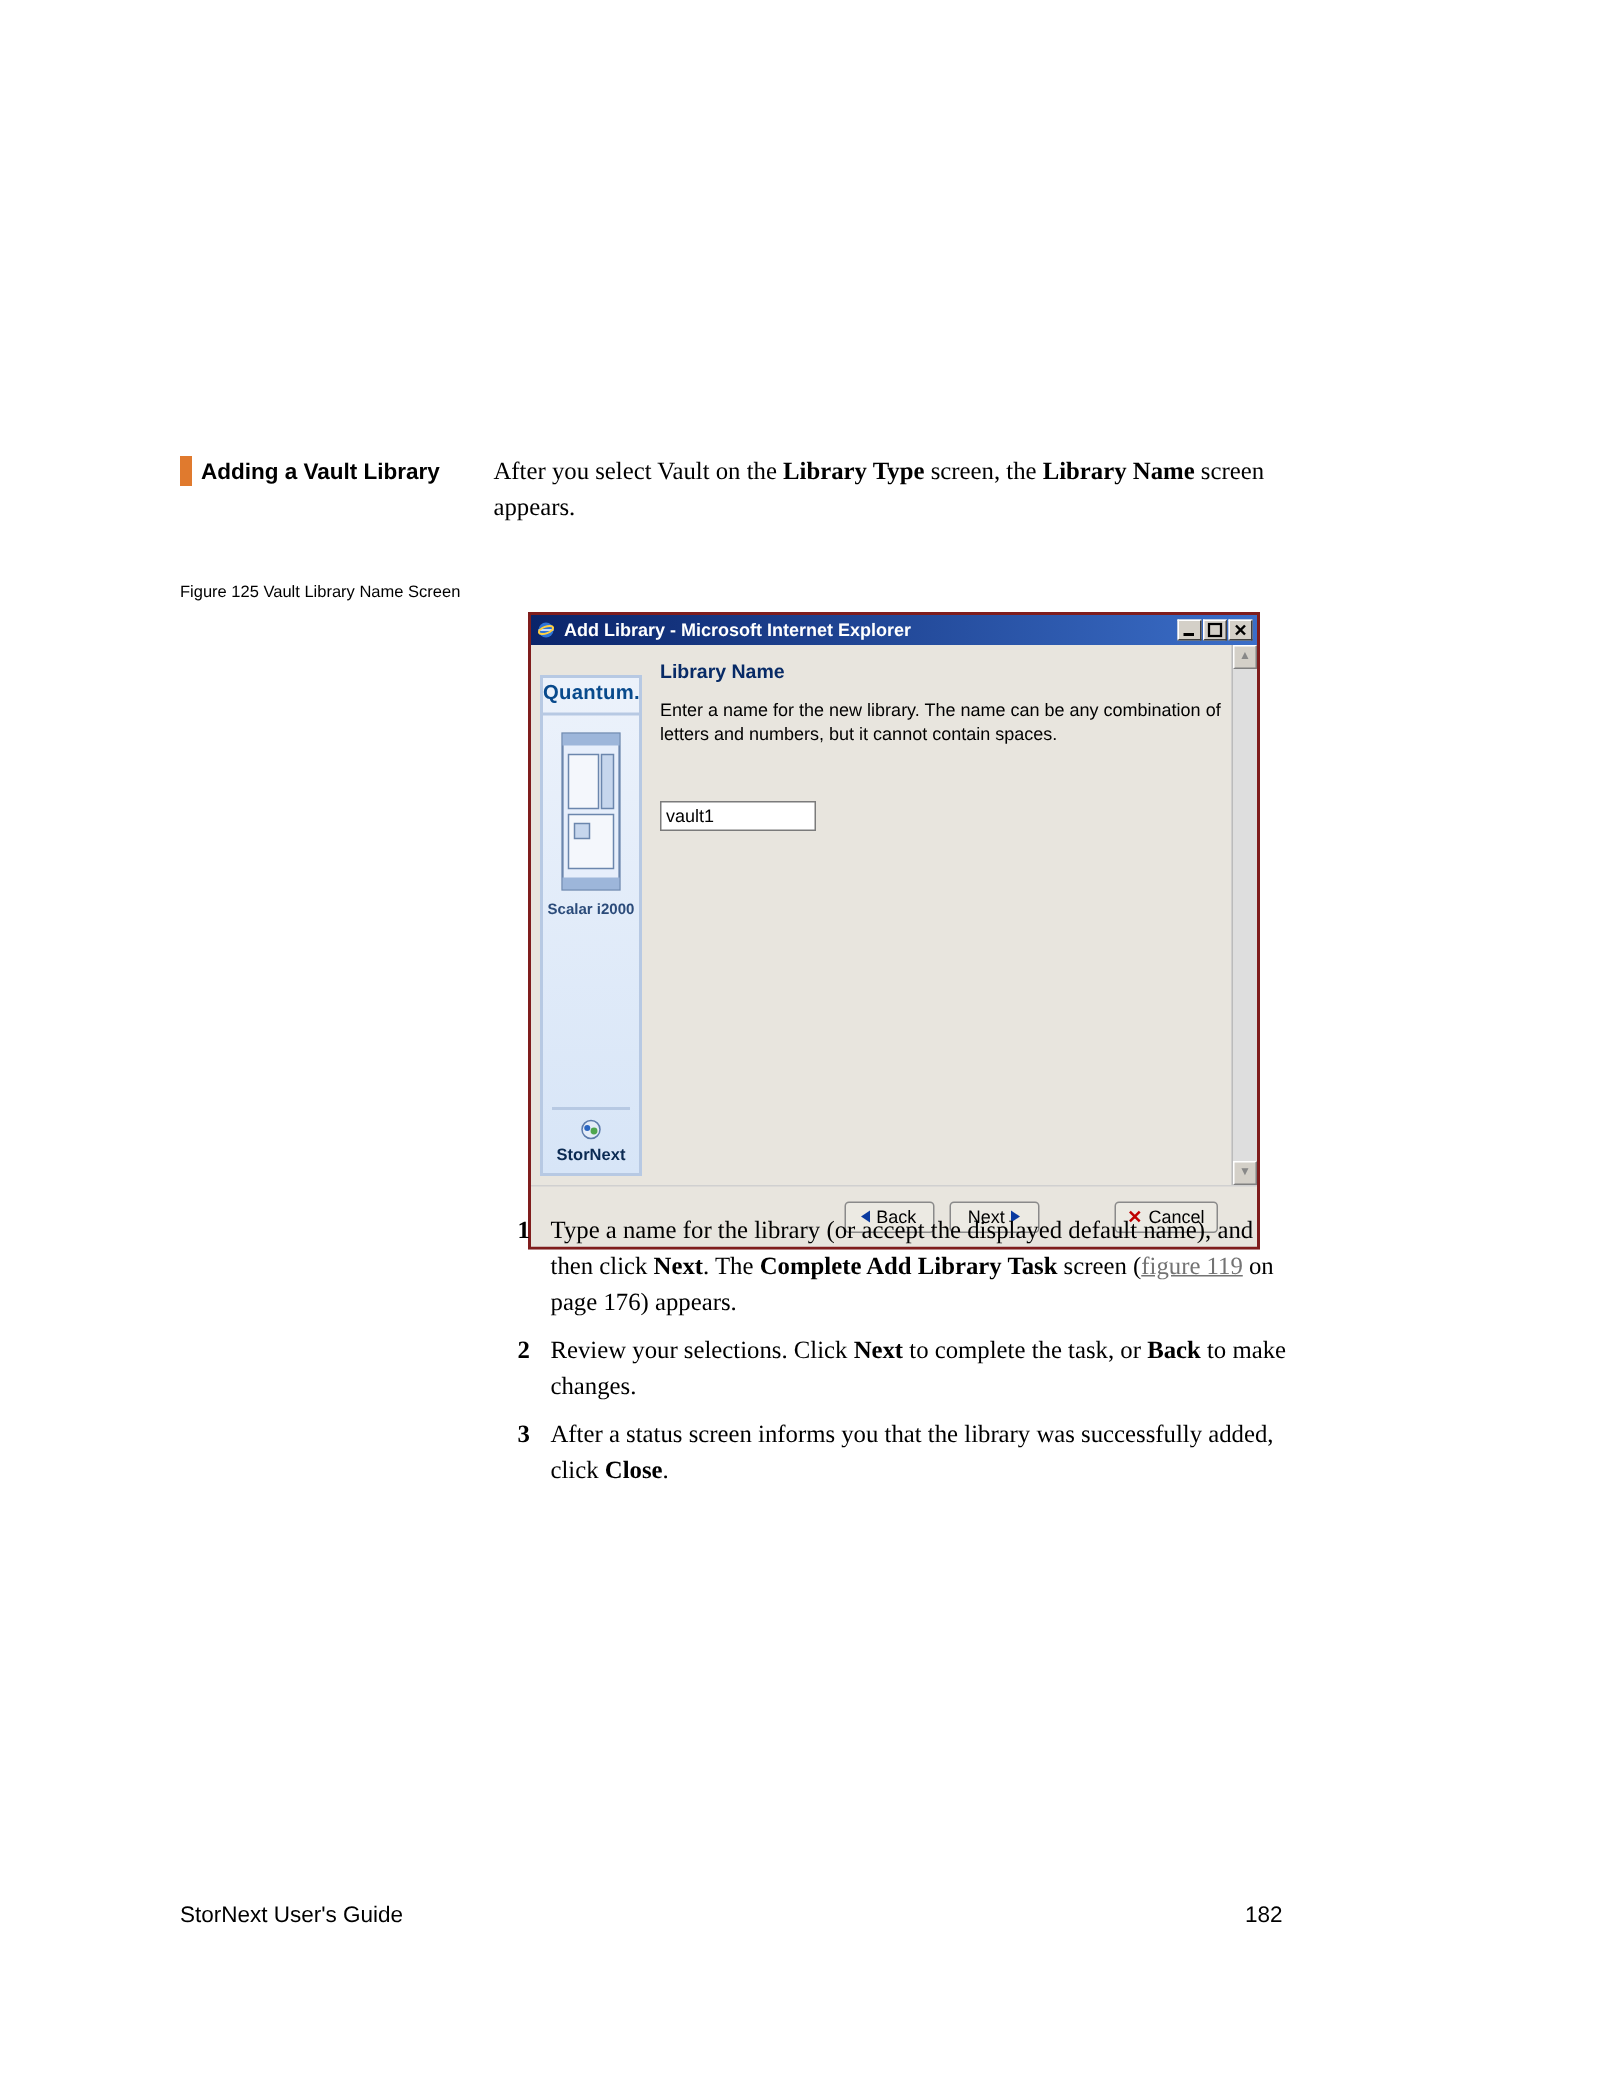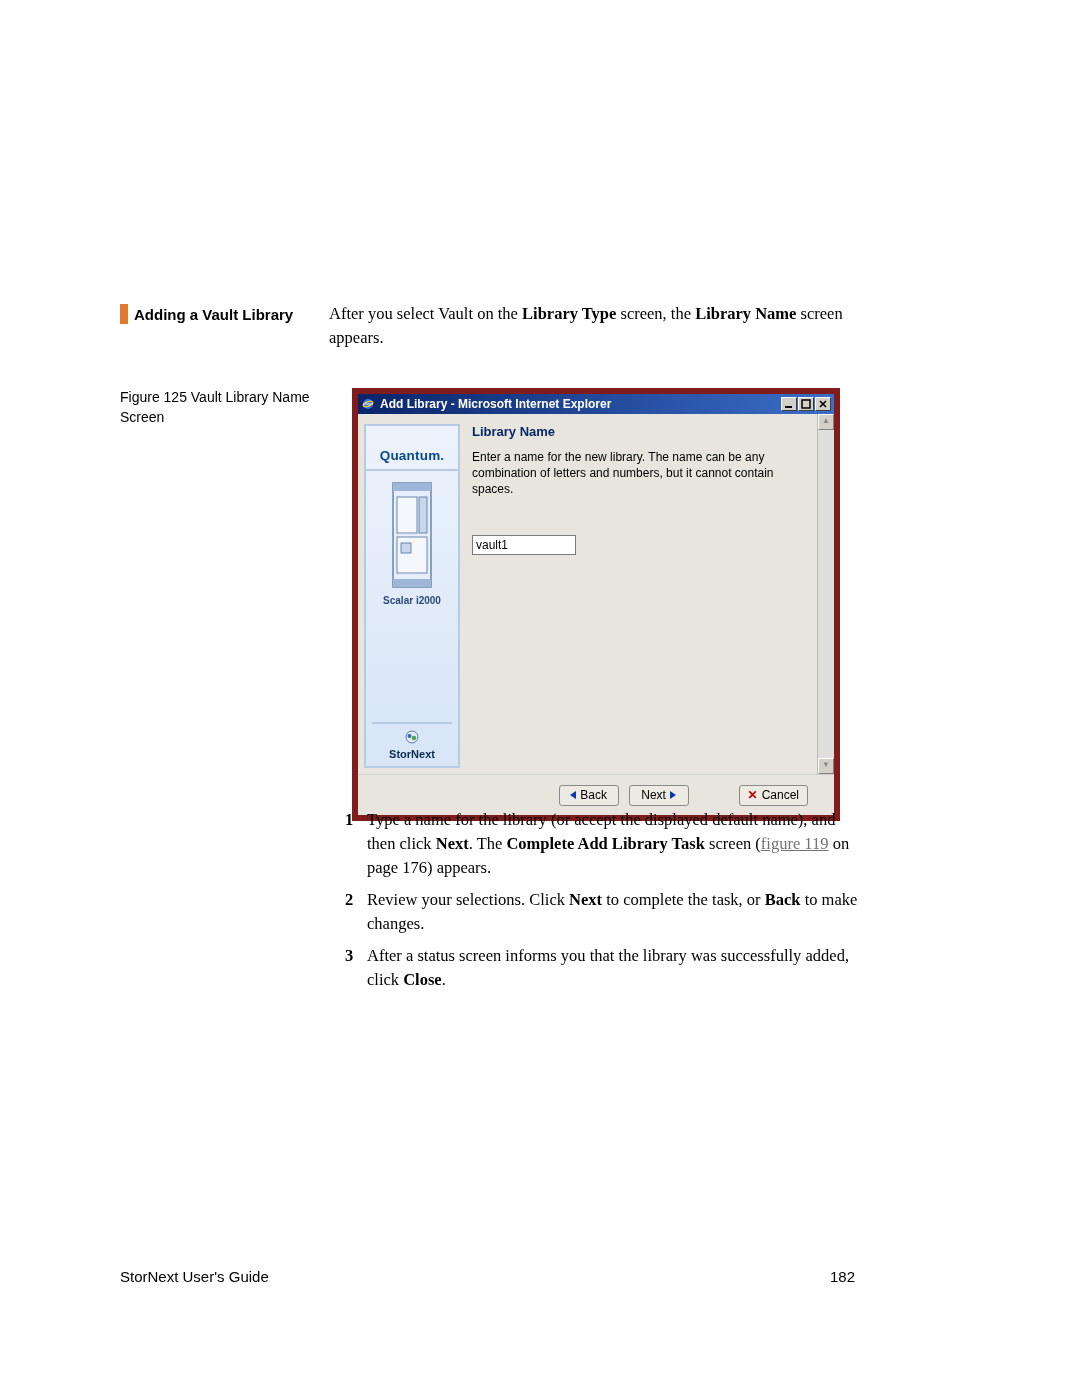--- a/index.html
+++ b/index.html
@@ -62,31 +62,31 @@
     width: 518px;
     font-family: "Book Antiqua", Palatino, serif;
     font-size: 16.5px;
     line-height: 1.45;
   }
   .figure-caption {
     position: absolute;
     left: 120px;
     top: 388px;
     width: 200px;
-    font-size: 14px;
+    font-size: 11px;
     line-height: 1.4;
   }
   
   .window {
     position: absolute;
     left: 352px;
-    top: 388px;
+    top: 408px;
     width: 488px;
     box-sizing: border-box;
-    border: 6px solid #7f1d1d;
+    border: 2px solid #7f1d1d;
     background: #e5e5e5;
   }
   .titlebar {
     height: 20px;
     background: linear-gradient(to right, #0a246a, #3b6ec8);
     color: #fff;
     font-size: 12px;
     font-weight: bold;
     display: flex;
     align-items: center;
@@ -144,27 +144,27 @@
     box-sizing: border-box;
     position: absolute;
     font-size: 8px;
     text-align: center;
     line-height: 12px;
     color: #888;
   }
   .scroll-btn.up { top: 0; }
   .scroll-btn.down { bottom: 0; }
   .sidebar {
-    width: 96px;
+    width: 68px;
     background: linear-gradient(to bottom, #ecf2fb, #d7e5f7);
     border: 2px solid #b7c9e3;
-    margin: 10px 4px 6px 6px;
+    margin: 20px 4px 6px 6px;
     box-sizing: border-box;
     text-align: center;
-    padding-top: 22px;
+    padding-top: 2px;
     position: relative;
   }
   .quantum-logo {
     color: #094a8c;
     font-weight: bold;
     font-size: 13.5px;
     font-family: Arial, sans-serif;
     letter-spacing: 0.2px;
     border-bottom: 2px solid #b7c9e3;
     padding-bottom: 6px;

